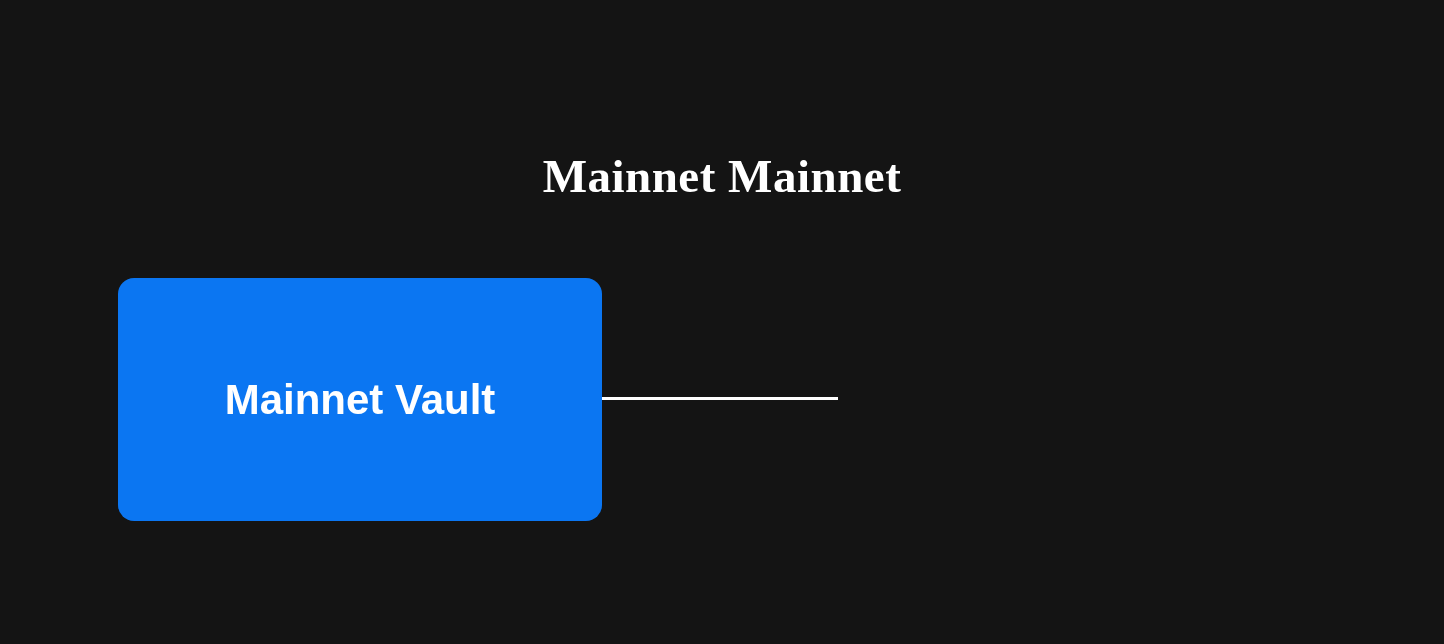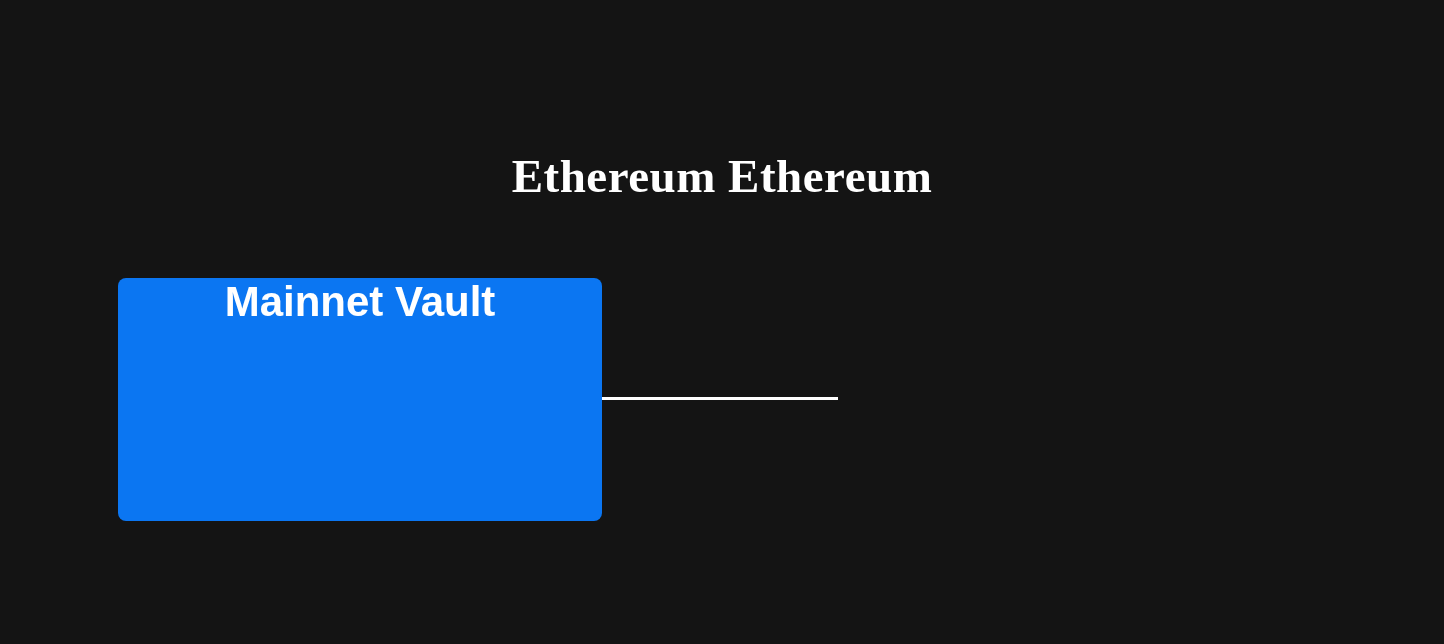--- a/index.html
+++ b/index.html
@@ -26,22 +26,23 @@
     font-size: 47px;
     letter-spacing: 0.5px;
     line-height: 1.2;
   }
   .node {
     position: absolute;
     top: 278px;
     width: 484px;
     height: 243px;
     background: var(--node-fill, #0b76f2);
-    border-radius: 8px;
+    border-radius: 16px;
     display: flex;
+    align-items: center;
     justify-content: center;
   }
   .node-left  { left: 118px; }
   .node-right { left: 838px; }
   .node-label {
     color: var(--node-text, #ffffff);
     font-weight: 700;
     font-size: 42px;
     white-space: nowrap;
   }
@@ -52,21 +53,21 @@
     width: 236px;
     height: 3px;
     background: var(--edge-color, #ffffff);
   }
 </style>
 </head>
 <body>
 
 <div class="canvas" style="--bg: #141414; --node-fill: #0b76f2; --node-text: #ffffff; --edge-color: #ffffff; --title-color: #ffffff;">
 
-  <div class="diagram-title">Ethereum Ethereum</div>
+  <div class="diagram-title">Mainnet Mainnet</div>
 
   <div class="node node-left">
     <span class="node-label">Mainnet Vault</span>
   </div>
 
   <div class="edge"></div>
 
 
 </div>
 

